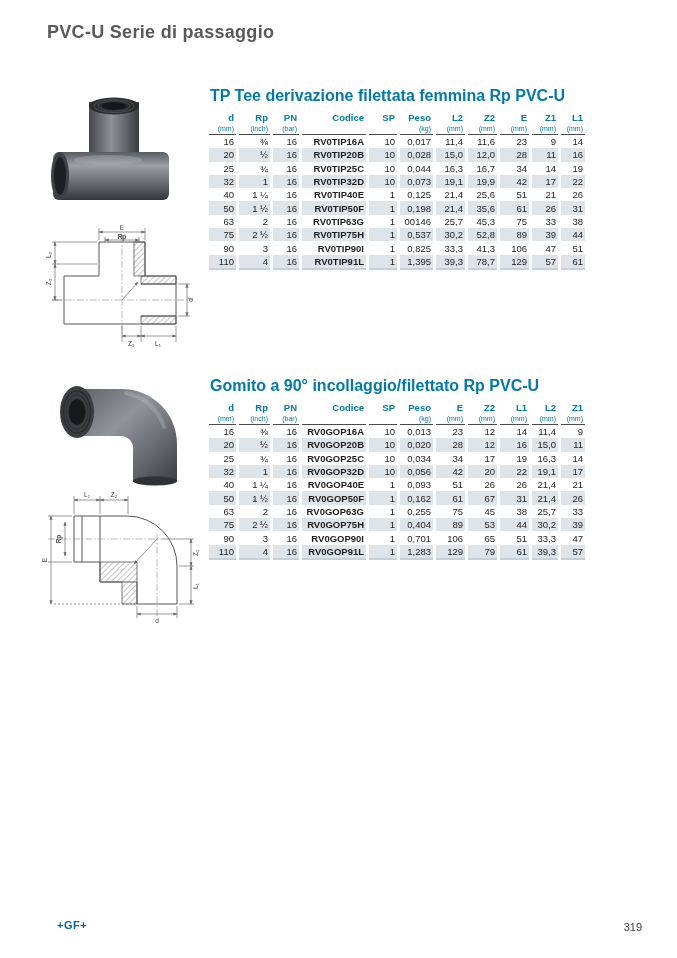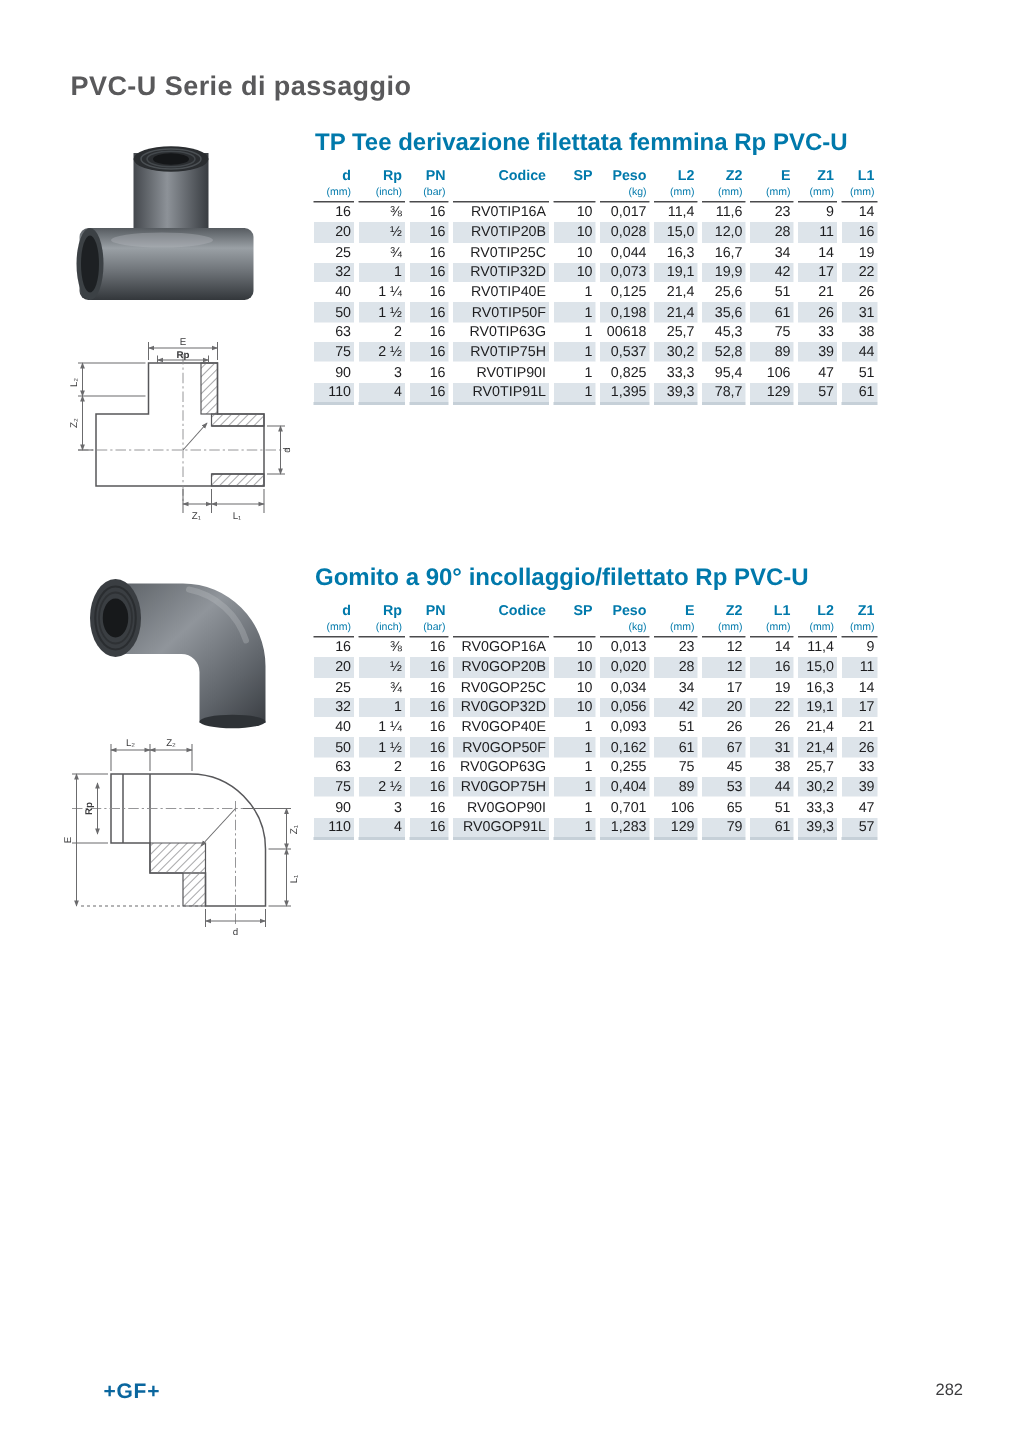--- a/index.html
+++ b/index.html
@@ -10,21 +10,21 @@
     --rule-dark:#4a4a4c;
     --rule-light:#c6d0d8;
     --logo-blue:#0a669e;
   }
   html,body{margin:0;padding:0;}
   body{
     width:677px;height:958px;background:#ffffff;position:relative;overflow:hidden;
     font-family:"Liberation Sans", sans-serif;color:var(--text);
   }
   .page-title{
-    position:absolute;left:47px;top:47px;margin:0;
+    position:absolute;left:47px;top:22px;margin:0;
     font-size:18px;font-weight:bold;color:var(--title-gray);letter-spacing:.3px;
   }
   .section-heading{
     position:absolute;font-size:16px;font-weight:bold;color:var(--accent);
   }
   #heading-1{left:210px;top:87px;}
   #heading-2{left:210px;top:377px;}
 
   table.spec{
     position:absolute;left:209px;width:324px;
@@ -39,39 +39,39 @@
   }
   table.spec th:last-child,table.spec td:last-child{border-right:none;}
   table.spec thead th.lbl{color:var(--accent);font-size:9.5px;font-weight:bold;padding-top:0;}
   table.spec thead th.unit{
     color:var(--accent);font-size:7px;font-weight:normal;
     border-bottom:1px solid var(--rule-dark);padding-bottom:2px;
   }
   table.spec tbody td{height:11.3px;}
   table.spec tbody tr:nth-child(even) td{background:var(--row-shading);}
   table.spec tbody tr:last-child td{border-bottom:2px solid var(--rule-light);margin-top:30px;}
-  table.spec .c3{font-weight:normal;}
+  table.spec .c3{font-weight:bold;}
   .c0{width:25px;} .c1{width:29px;} .c2{width:24px;} .c3{width:62px;}
   .c4{width:26px;} .c5{width:31px;} .c6{width:27px;} .c7{width:27px;}
   .c8{width:27px;} .c9{width:24px;} .c10{width:22px;}
 
   .photo,.drawing{position:absolute;}
   #photo-1{left:48px;top:96px;}
   #drawing-1{left:42px;top:224px;}
   #photo-2{left:46px;top:377px;}
   #drawing-2{left:42px;top:486px;}
 
   .dim-text{font-size:6.5px;fill:#3c3c3e;font-family:"Liberation Sans",sans-serif;}
   .dline{stroke:#6b6b6d;stroke-width:.7;fill:none;}
   .oline{stroke:#57575a;stroke-width:1;fill:none;}
   .cline{stroke:#8a8a8c;stroke-width:.6;fill:none;stroke-dasharray:7 2 1.5 2;}
 
   .footer-logo{
     position:absolute;left:57px;top:919px;
-    font-size:14px;font-weight:bold;color:var(--logo-blue);letter-spacing:.5px;margin-left:12px;
+    font-size:11px;font-weight:bold;color:var(--logo-blue);letter-spacing:.5px;
   }
   .footer-page{
     position:absolute;left:600px;top:921px;width:42px;text-align:right;
     font-size:11px;color:#3c3c3e;
   }
 </style>
 </head>
 <body>
 
 <h1 class="page-title">PVC-U Serie di passaggio</h1>
@@ -262,21 +262,21 @@
         <td class="c8">61</td>
         <td class="c9">26</td>
         <td class="c10">31</td>
       </tr>
       <tr>
         <td class="c0">63</td>
         <td class="c1">2</td>
         <td class="c2">16</td>
         <td class="c3">RV0TIP63G</td>
         <td class="c4">1</td>
-        <td class="c5">00618</td>
+        <td class="c5">00146</td>
         <td class="c6">25,7</td>
         <td class="c7">45,3</td>
         <td class="c8">75</td>
         <td class="c9">33</td>
         <td class="c10">38</td>
       </tr>
       <tr>
         <td class="c0">75</td>
         <td class="c1">2 ½</td>
         <td class="c2">16</td>
@@ -290,21 +290,21 @@
         <td class="c10">44</td>
       </tr>
       <tr>
         <td class="c0">90</td>
         <td class="c1">3</td>
         <td class="c2">16</td>
         <td class="c3">RV0TIP90I</td>
         <td class="c4">1</td>
         <td class="c5">0,825</td>
         <td class="c6">33,3</td>
-        <td class="c7">95,4</td>
+        <td class="c7">41,3</td>
         <td class="c8">106</td>
         <td class="c9">47</td>
         <td class="c10">51</td>
       </tr>
       <tr>
         <td class="c0">110</td>
         <td class="c1">4</td>
         <td class="c2">16</td>
         <td class="c3">RV0TIP91L</td>
         <td class="c4">1</td>
@@ -544,13 +544,13 @@
         <td class="c6">129</td>
         <td class="c7">79</td>
         <td class="c8">61</td>
         <td class="c9">39,3</td>
         <td class="c10">57</td>
       </tr>
     </tbody>
   </table>
 
 <div class="footer-logo">+GF+</div>
-<div class="footer-page">282</div>
+<div class="footer-page">319</div>
 
 </body></html>

